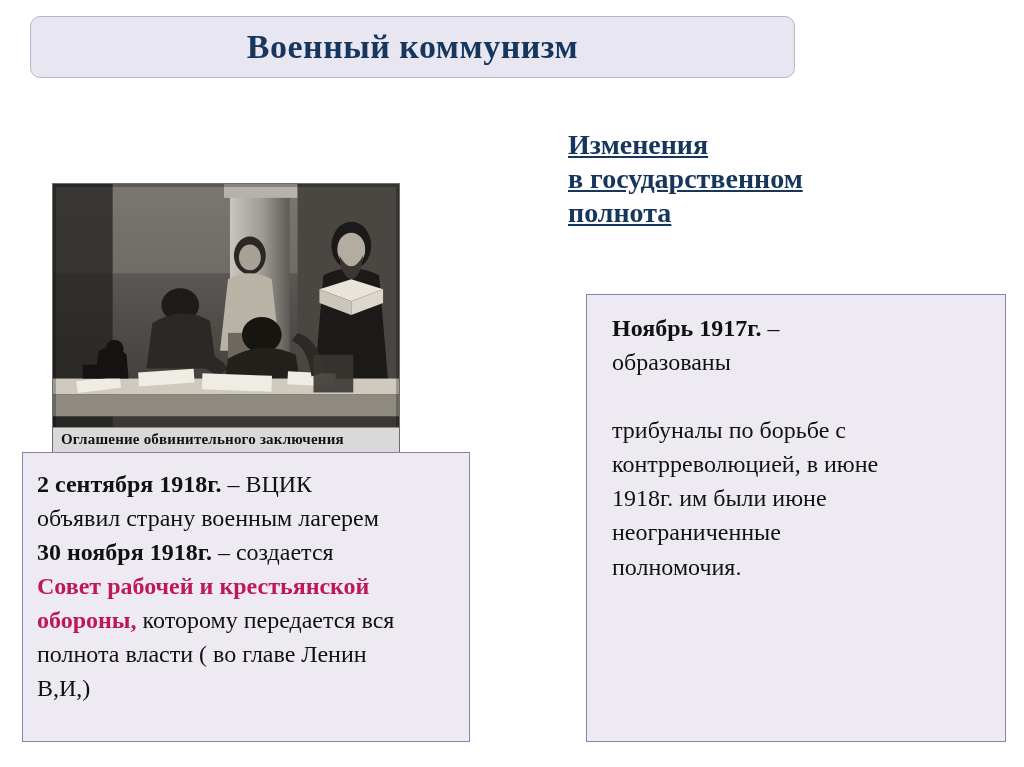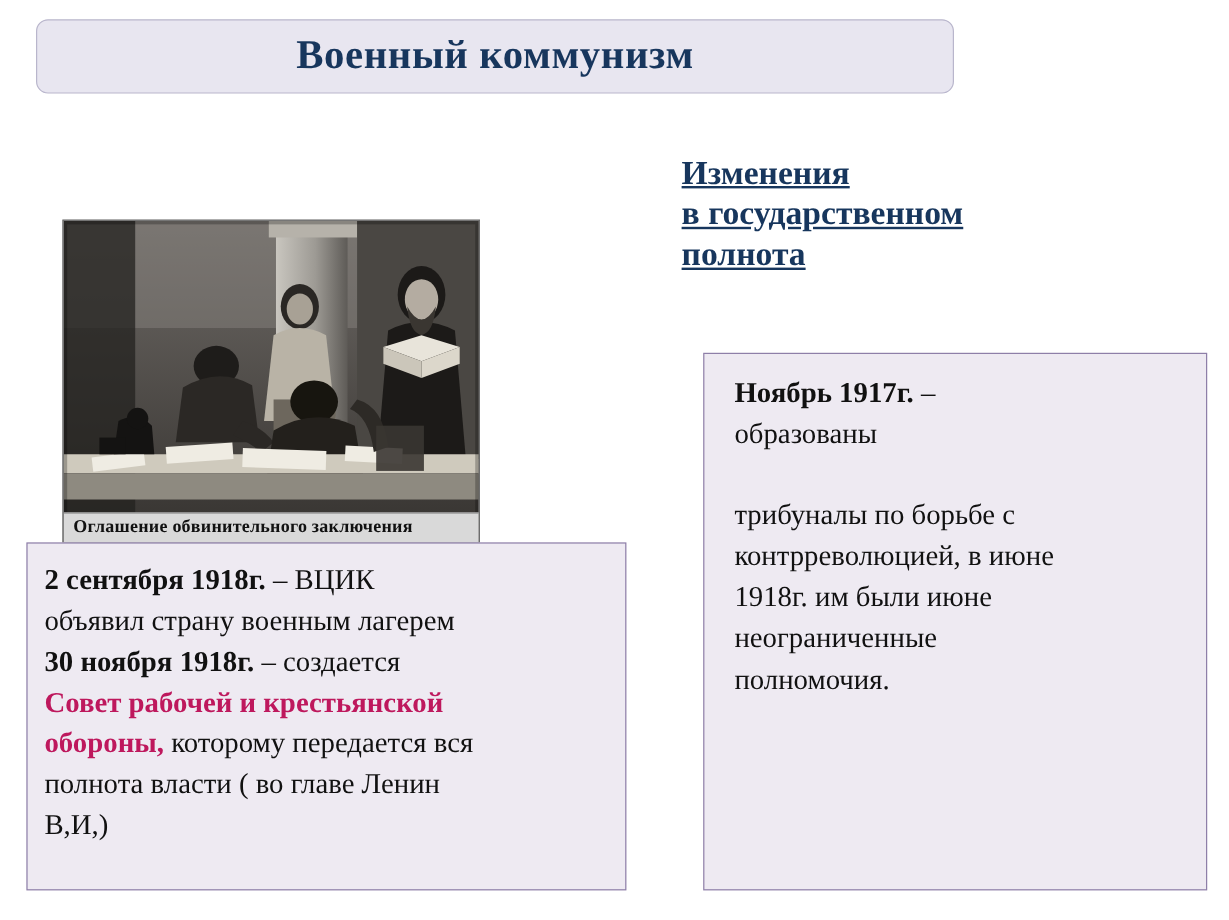--- a/index.html
+++ b/index.html
@@ -56,21 +56,21 @@
 
   
   .photo-block {
     position: absolute;
     left: 52px;
     top: 183px;
     width: 348px;
     height: 270px;
     border: 1px solid #6d6d6d;
     box-sizing: border-box;
-    background: #a3a3a3;
+    background: #7f1d1d;
     overflow: hidden;
   }
   .photo-img {
     position: absolute;
     left: 0; top: 0;
     width: 100%;
     height: 100%;
   }
   .photo-caption {
     position: absolute;
@@ -91,21 +91,21 @@
   
   .box {
     position: absolute;
     background: #eeeaf2;
     border: 1px solid #8e7fa8;
     box-sizing: border-box;
   }
   .box-left {
     left: 22px;
     top: 452px;
-    width: 500px;
+    width: 448px;
     height: 290px;
     padding: 14px 12px 10px 14px;
   }
   .box-right {
     left: 586px;
     top: 282px;
     width: 420px;
     height: 448px;
     padding: 16px 14px 10px 25px;
     margin-top: 12px;

